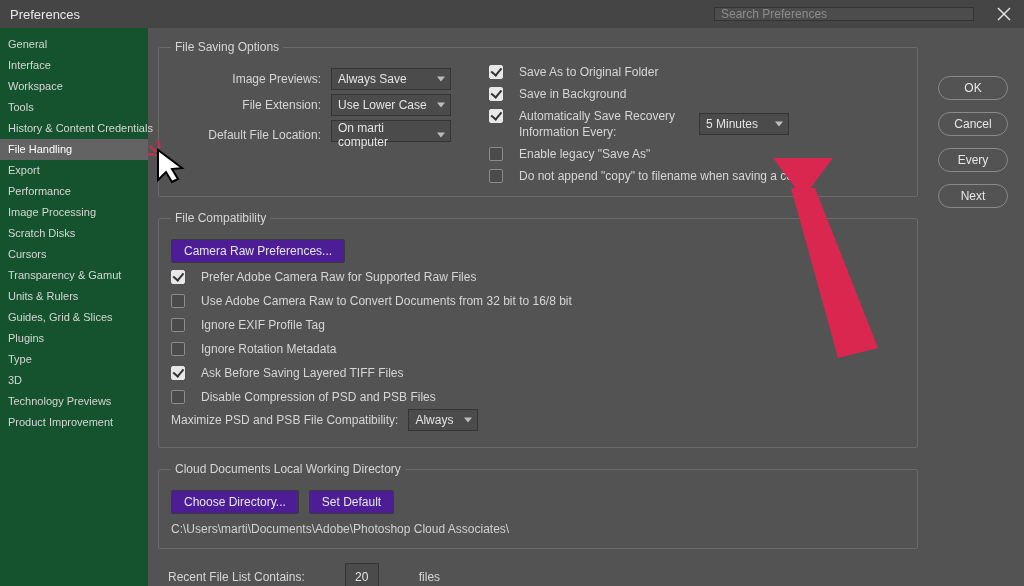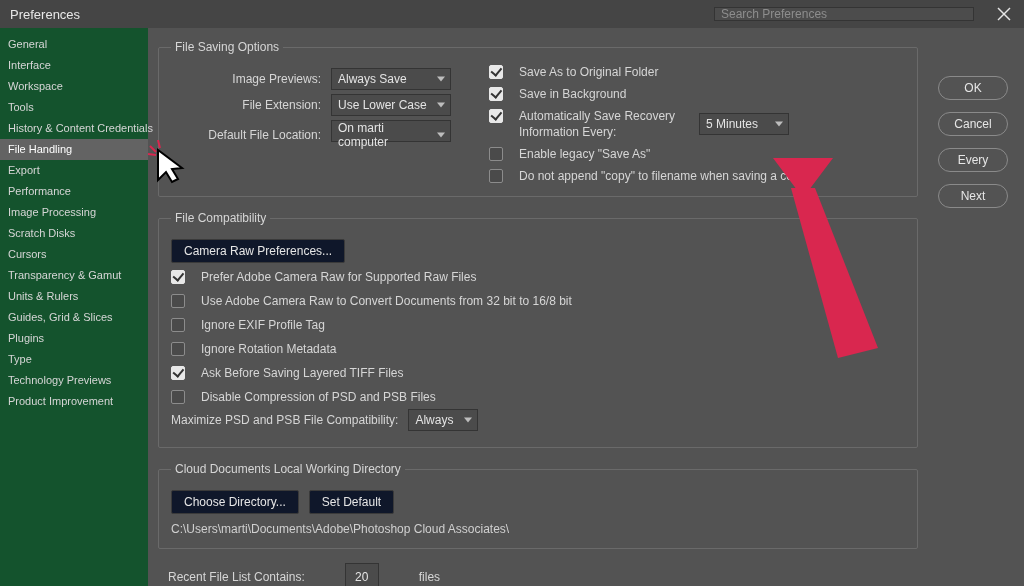--- a/index.html
+++ b/index.html
@@ -126,21 +126,21 @@
     display:flex; align-items:center; justify-content:center;
   }
   .chkbox.checked { background:#e8e8e8; border-color:#e8e8e8; }
   .chkbox.checked::after {
     content:""; width:5px; height:8px;
     border:solid #333; border-width:0 2px 2px 0;
     transform: rotate(40deg) translate(-1px,-1px);
   }
 
   .btn {
-    background:#0f172a; border:1px solid #3a3a3a;
+    background:#4c1d95; border:1px solid #3a3a3a;
     color:#e6e6e6; font:inherit; padding:4px 12px;
     border-radius:2px; cursor:pointer;
   }
 
   .inline-input {
     width:34px; height:28px; text-align:center;
     background:#4b4b4b; border:1px solid #343434;
     color:#e4e4e4; font:inherit;
   }
 
@@ -190,20 +190,21 @@
       <div class="sidebar-item">Export</div>
       <div class="sidebar-item">Performance</div>
       <div class="sidebar-item">Image Processing</div>
       <div class="sidebar-item">Scratch Disks</div>
       <div class="sidebar-item">Cursors</div>
       <div class="sidebar-item">Transparency &amp; Gamut</div>
       <div class="sidebar-item">Units &amp; Rulers</div>
       <div class="sidebar-item">Guides, Grid &amp; Slices</div>
       <div class="sidebar-item">Plugins</div>
       <div class="sidebar-item">Type</div>
+      <div class="sidebar-item">3D</div>
       <div class="sidebar-item">Technology Previews</div>
       <div class="sidebar-item">Product Improvement</div>
     </div>
 
   <div class="main">
     <div class="right-buttons">
       <button class="pill-btn">OK</button>
       <button class="pill-btn">Cancel</button>
       <button class="pill-btn">Every</button>
       <button class="pill-btn">Next</button>

